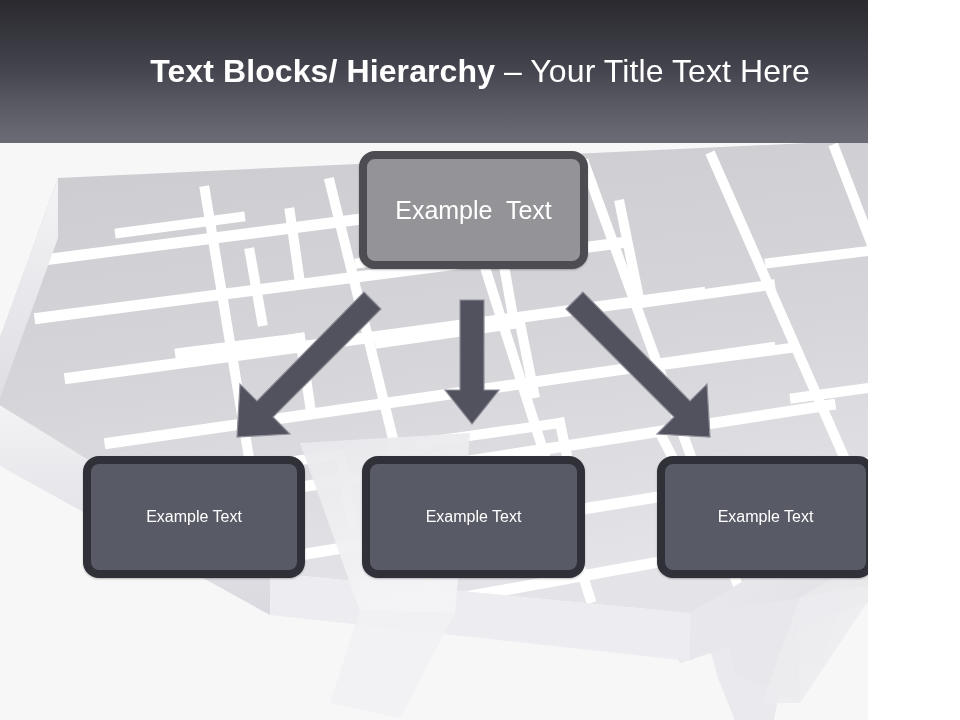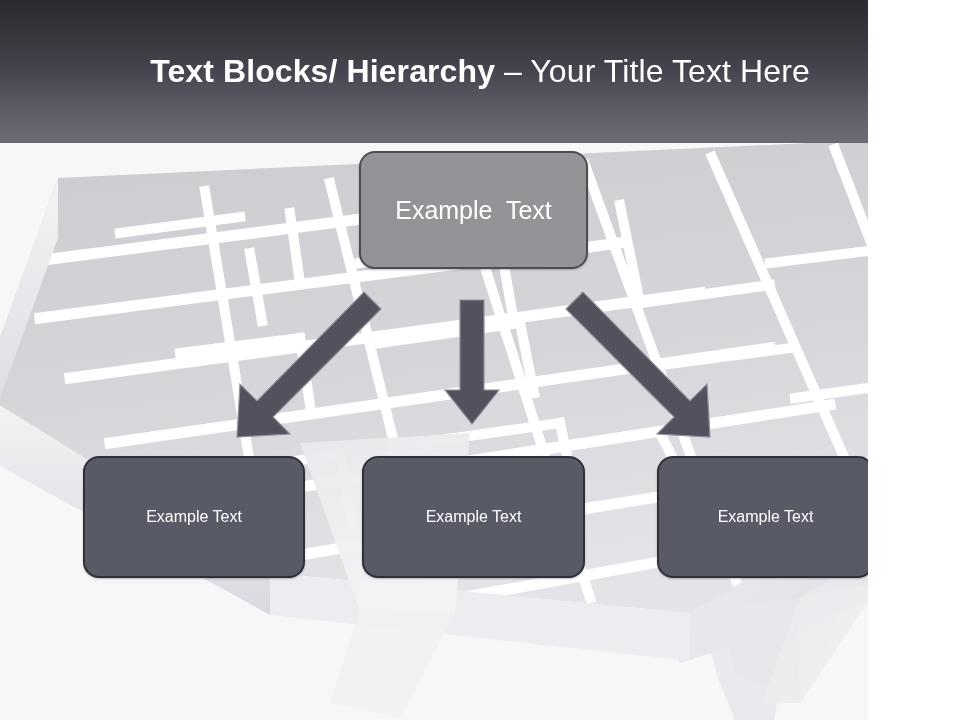--- a/index.html
+++ b/index.html
@@ -70,21 +70,21 @@
   .node-box {
     position: absolute;
     z-index: 30;
     box-sizing: border-box;
     display: flex;
     align-items: center;
     justify-content: center;
     color: #ffffff;
     text-align: center;
     border-radius: 16px;
-    border: 2px solid #0f172a;
+    border: 8px solid #0f172a;
     box-shadow: 0 1px 2px rgba(0,0,0,0.25);
   }
   #box-top {
     left: 359px;
     top: 151px;
     width: 229px;
     height: 118px;
     background: #949498;
     border-color: #4c4c52;
     font-size: 25px;

